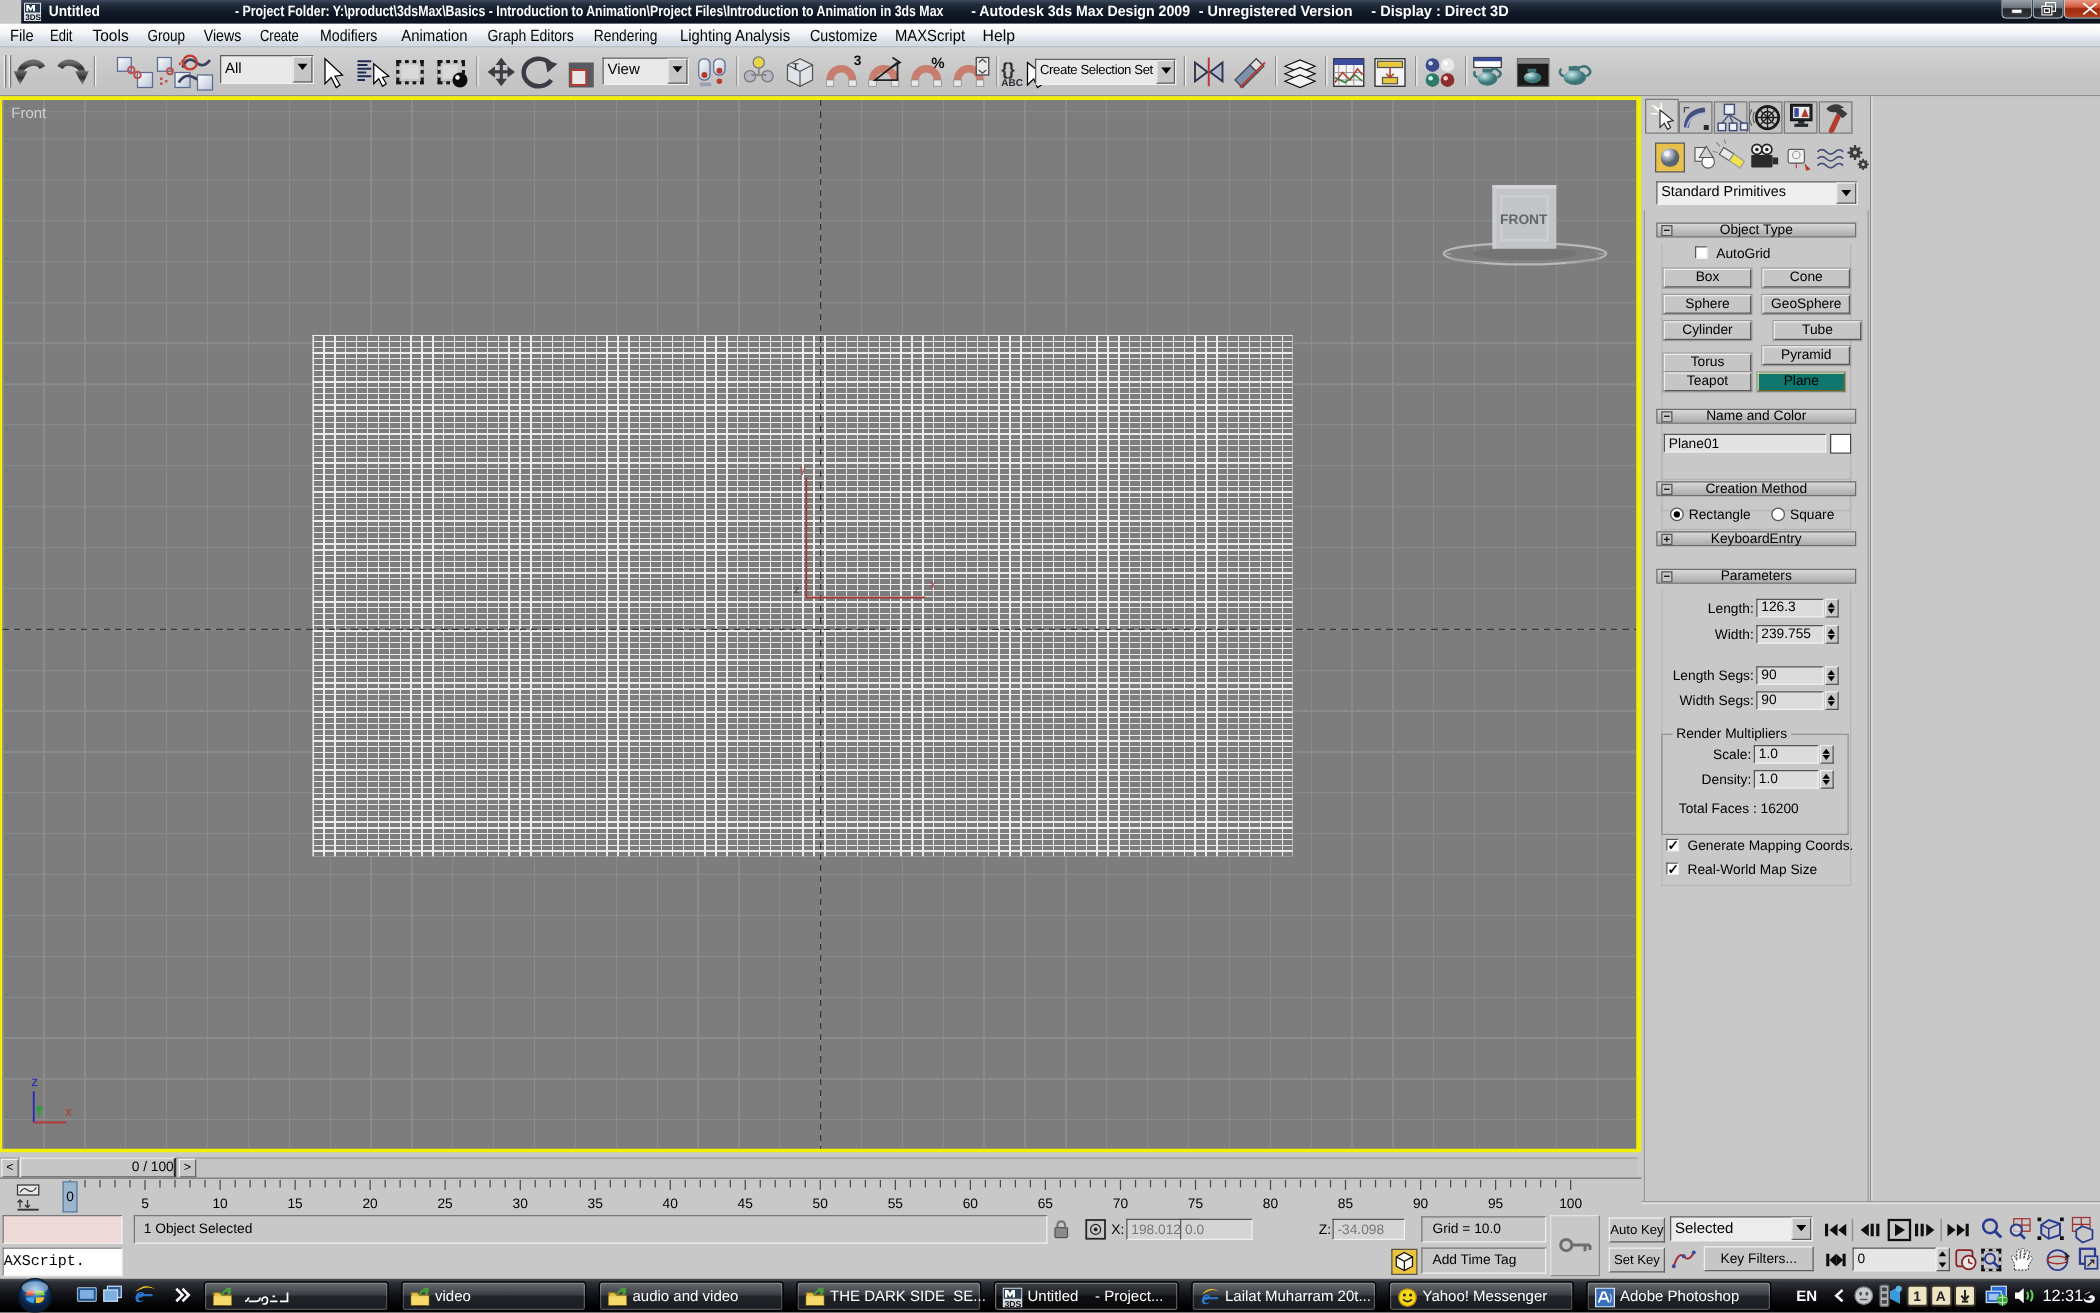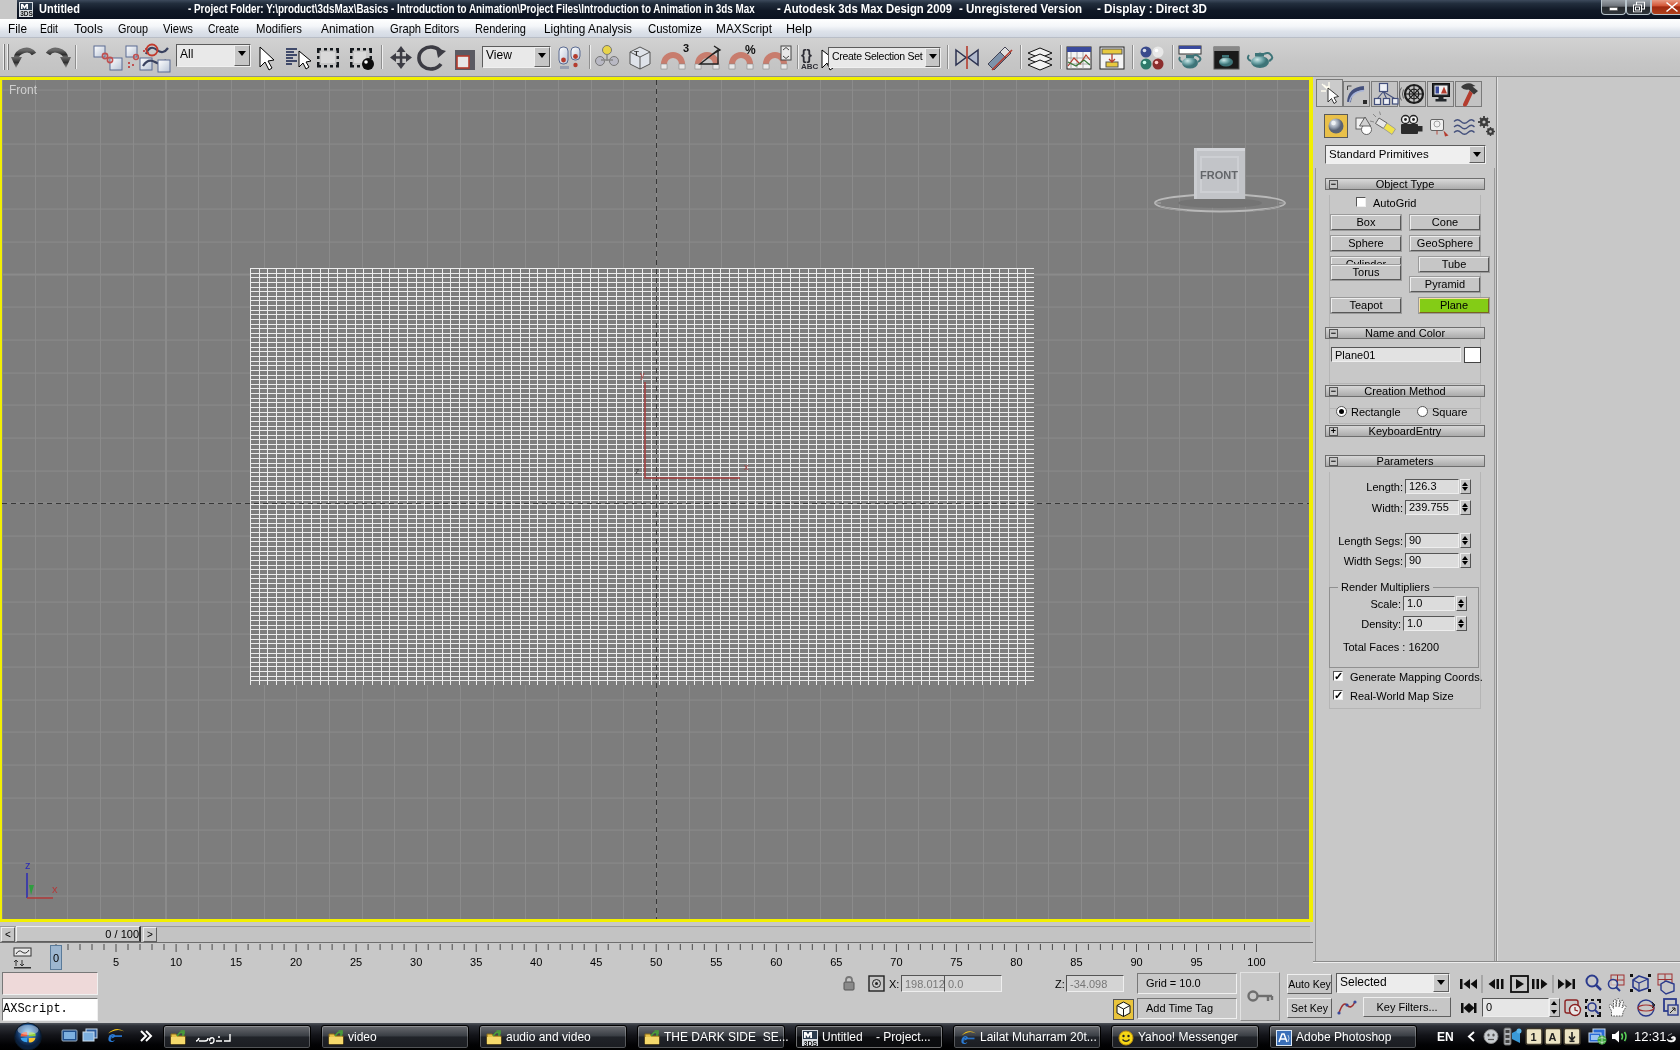--- a/index.html
+++ b/index.html
@@ -569,24 +569,24 @@
   <div class="rollhead" style="top:101px"><span class="pm">−</span>Object Type</div>
   <div class="abs" style="left:16px;top:118px;width:152px;height:214px;border:1px solid #b5b5b5;border-top:none"></div>
   <div class="cb" style="left:43px;top:120px"></div>
   <div class="abs" style="left:60px;top:120px;font-size:11px">AutoGrid</div>
   <div class="objbtn" style="left:18px;top:138px">Box</div>
     <div class="objbtn" style="left:97px;top:138px">Cone</div>
   <div class="objbtn" style="left:18px;top:159px">Sphere</div>
     <div class="objbtn" style="left:97px;top:159px">GeoSphere</div>
   <div class="objbtn" style="left:18px;top:180px">Cylinder</div>
     <div class="objbtn" style="left:106px;top:180px">Tube</div>
-  <div class="objbtn" style="left:18px;top:188px">Torus</div>
+  <div class="objbtn" style="left:18px;top:206px">Torus</div>
     <div class="objbtn" style="left:97px;top:200px">Pyramid</div>
   <div class="objbtn" style="left:18px;top:221px">Teapot</div>
-  <div class="objbtn" style="left:106px;top:221px;background:#84cc16;border-color:#f4e0a0 #7a6420 #7a6420 #f4e0a0">Plane</div>
+  <div class="objbtn" style="left:93px;top:221px;background:#0f766e;border-color:#f4e0a0 #7a6420 #7a6420 #f4e0a0">Plane</div>
 
   <div class="rollhead" style="top:250px"><span class="pm">−</span>Name and Color</div>
   <div class="abs" style="left:16px;top:267px;width:152px;height:40px;border:1px solid #b5b5b5;border-top:none"></div>
   <div class="spinfield" style="left:18px;top:270px;width:130px;background:#e2e2e2;line-height:14px">Plane01</div>
   <div class="abs" style="left:151px;top:270px;width:17px;height:16px;background:#fff;border:1px solid #444"></div>
 
   <div class="rollhead" style="top:308px"><span class="pm">−</span>Creation Method</div>
   <div class="abs" style="left:16px;top:325px;width:152px;height:22px;border:1px solid #b5b5b5;border-top:none"></div>
   <div class="radio sel" style="left:23px;top:329px"></div>
   <div class="abs" style="left:38px;top:329px;font-size:11px">Rectangle</div>
@@ -765,20 +765,21 @@
     <path d="M3 13 L3 19 M1 15 L3 13 L5 15" stroke="#333" fill="none"></path>
     <path d="M9 19 L9 13 M7 17 L9 19 L11 17" stroke="#333" fill="none"></path>
     <rect x="1" y="20" width="17" height="1.5" fill="#333"></rect>
   </svg>
   <div class="abs" style="left:50px;top:2px;width:12px;height:25px;background:#9db6cf;border:1px solid #5a7a99;font-size:11px;text-align:center;line-height:24px">0</div>
 </div>
 
 <div id="statusbar" class="abs">
   <div class="statusbox" style="left:2px;top:1px;width:96px;height:23px;background:#eed9d9"></div>
   <div class="statusbox" style="left:2px;top:27px;width:96px;height:23px;background:#ffffff;font-family:'Liberation Mono',monospace;font-size:12px;line-height:21px;white-space:nowrap;overflow:hidden">AXScript.</div>
+  <div class="statusbox" style="left:107px;top:1px;width:731px;height:23px;line-height:21px;padding-left:7px">1 Object Selected</div>
 
   <svg class="abs" style="left:840px;top:0" width="100" height="26" viewBox="0 0 100 26">
     <rect x="4" y="11" width="10" height="8" rx="1" fill="#8a8a8a" stroke="#555"></rect>
     <path d="M6 11 V9 a3 3 0 0 1 6 0 V11" fill="none" stroke="#777" stroke-width="1.8"></path>
     <rect x="29" y="5" width="15" height="15" fill="none" stroke="#222" stroke-width="1.4"></rect>
     <circle cx="36.5" cy="12.5" r="4" fill="none" stroke="#222"></circle>
     <circle cx="36.5" cy="12.5" r="1.5" fill="#222"></circle>
   </svg>
   <div class="abs" style="left:889px;top:7px;font-size:11px">X:</div>
   <div class="spinfield" style="left:901px;top:4px;width:58px;height:17px;background:#d4d4d4;color:#787878;line-height:16px">198.012</div>

